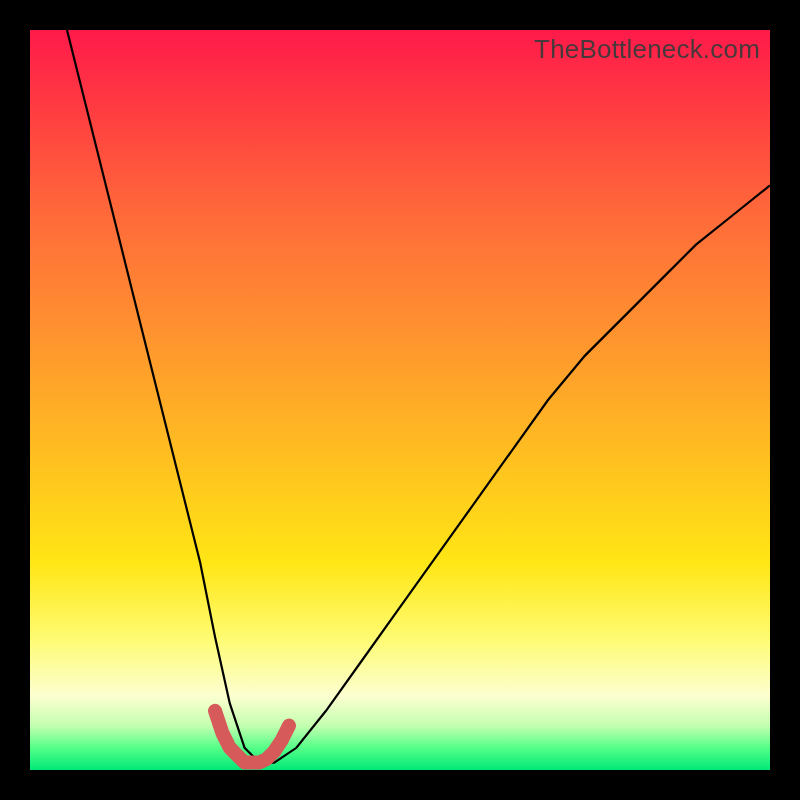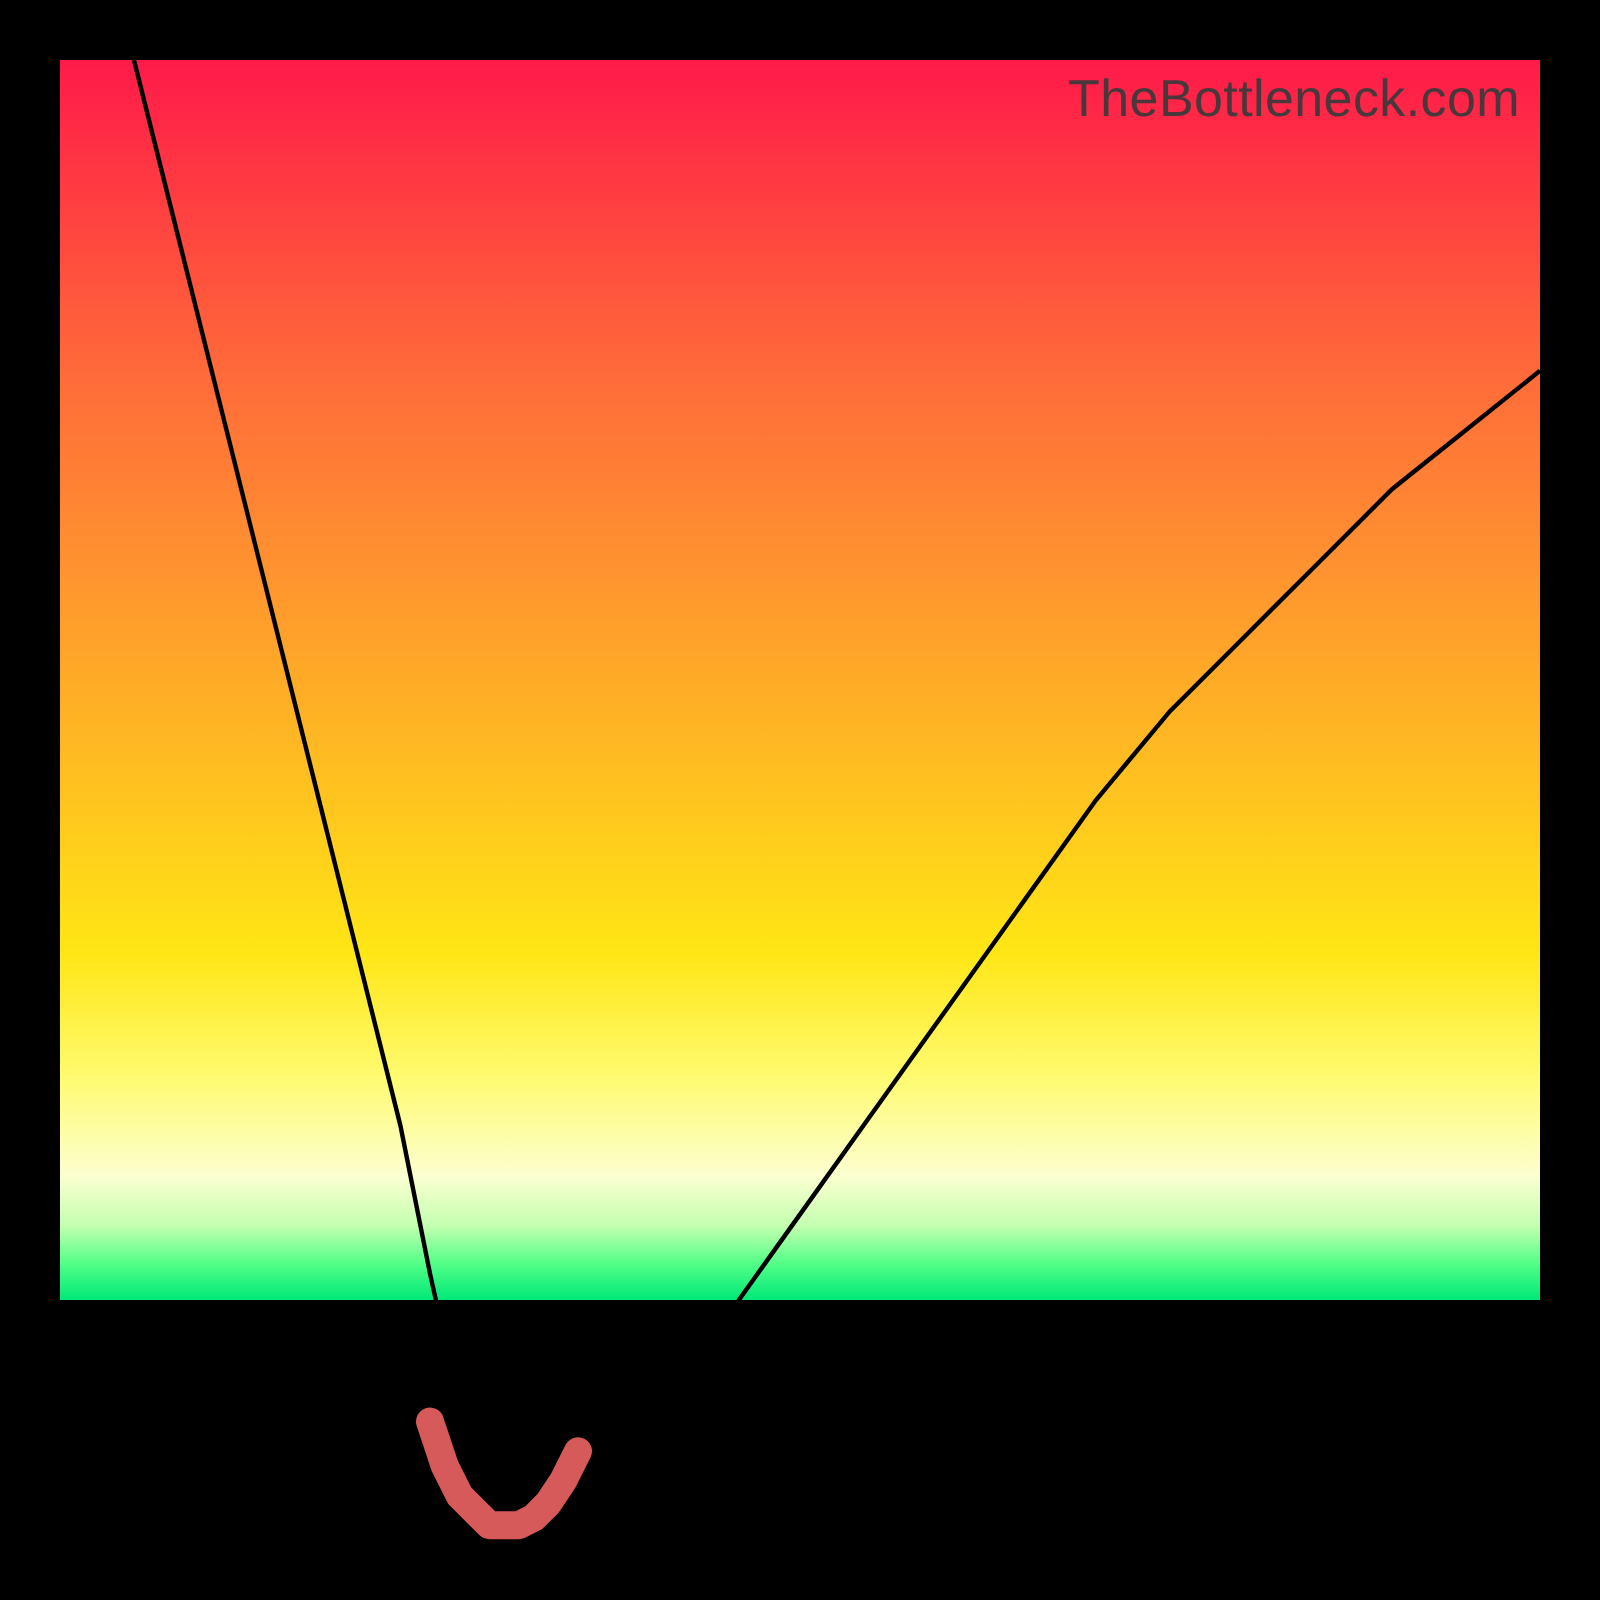--- a/index.html
+++ b/index.html
@@ -9,21 +9,21 @@
     height: 800px;
     background: #000;
     overflow: hidden;
     font-family: Arial, Helvetica, sans-serif;
   }
   .frame {
     position: absolute;
     left: 30px;
     top: 30px;
     width: 740px;
-    height: 620px;
+    height: 740px;
     background: linear-gradient(to bottom,
       #ff1a4a 0%,
       #ff4040 12%,
       #ff6a3a 25%,
       #ff9030 40%,
       #ffc020 58%,
       #ffe615 72%,
       #fffb70 82%,
       #fcffd0 90%,
       #c4ffb0 94%,

